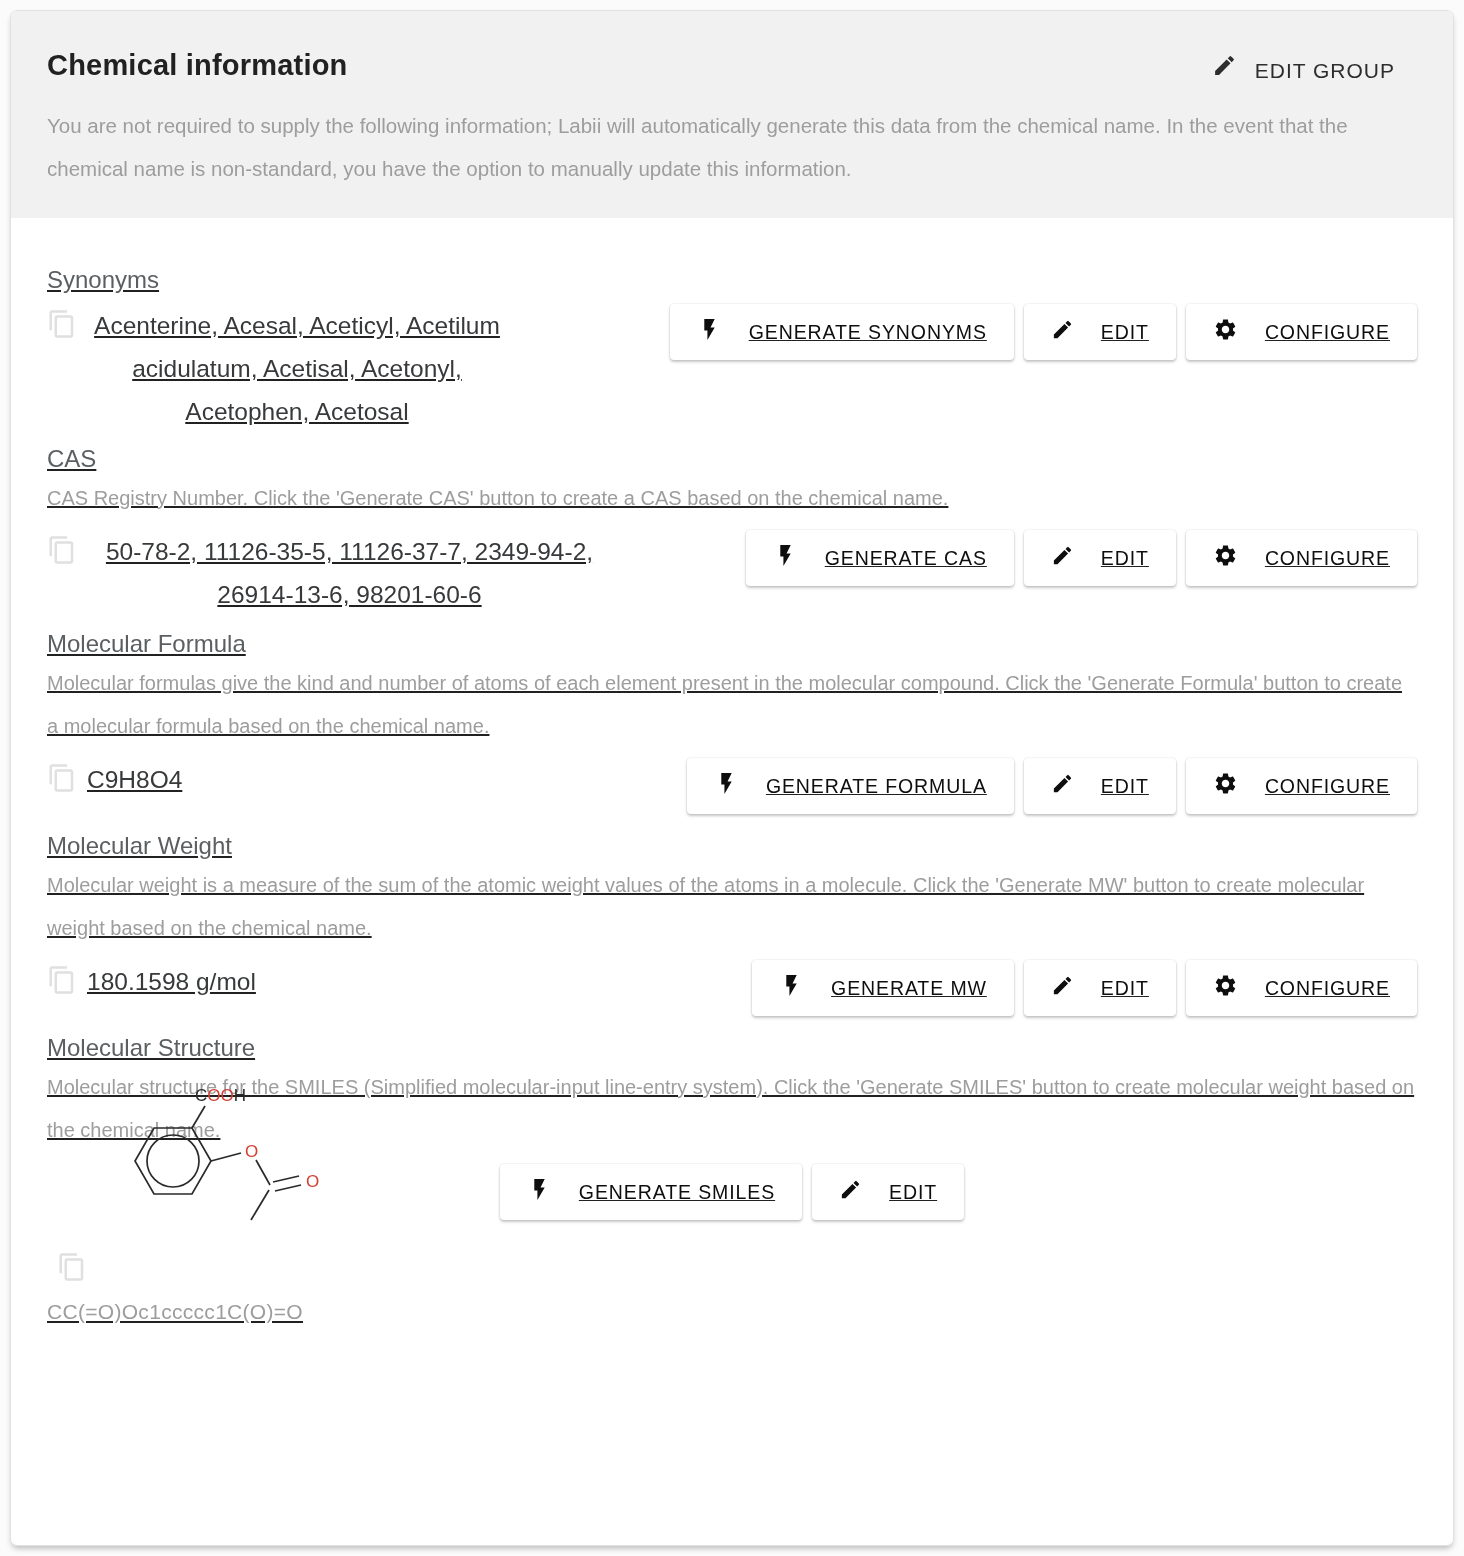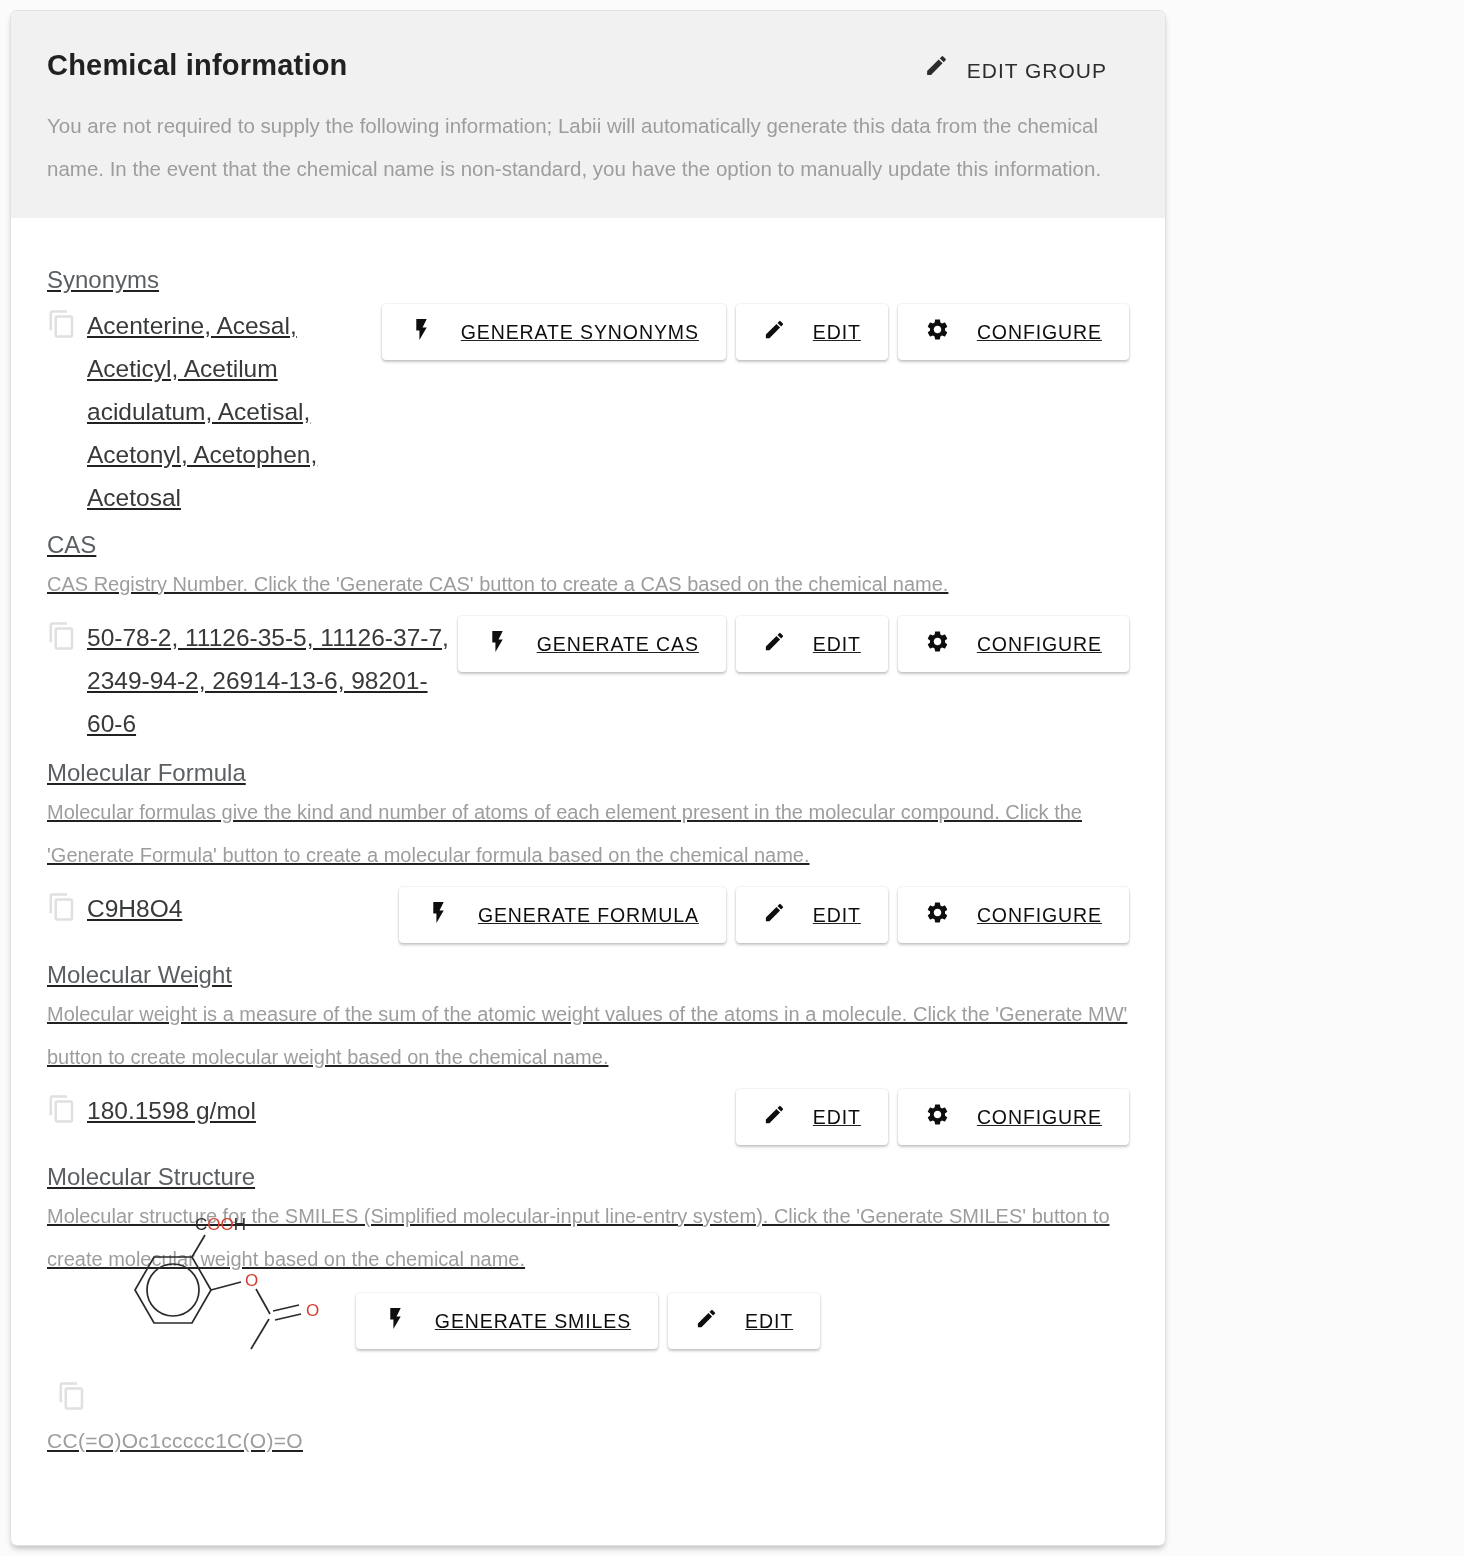--- a/index.html
+++ b/index.html
@@ -6,21 +6,21 @@
   html, body {
     background: #fbfbfb;
     font-family: "Liberation Sans", sans-serif;
     color: #212121;
   }
   .viewport { width: 1464px; height: 1556px; position: relative; overflow: hidden; }
 
   .card {
     position: absolute;
     left: 10px; top: 10px;
-    width: 1156px; height: 1536px;
+    width: 1444px; height: 1536px;
     background: #ffffff;
     border: 1px solid #e2e2e2;
     border-radius: 7px;
     box-shadow: 0 4px 6px -2px rgba(0,0,0,0.28);
     overflow: hidden;
   }
 
   
   .card-header {
     background: #f1f1f1;
@@ -76,20 +76,21 @@
     align-items: flex-start;
     margin-top: 10px;
   }
   .field-value {
     display: flex;
     align-items: flex-start;
     gap: 10px;
     font-size: 24.5px;
     line-height: 43px;
     color: #37393b;
+    text-align: center;
   }
   .copy-icon { flex: 0 0 auto; margin-top: 5px; cursor: pointer; }
 
   .btn-row {
     display: flex;
     gap: 10px;
     align-items: flex-start;
     flex-shrink: 0;
   }
   .btn {
@@ -264,20 +265,26 @@
         <div class="field-row">
           <div class="field-value">
             <span class="copy-icon">
               <svg width="30" height="30" viewBox="0 0 24 24">
                   <path fill="#e0e0e0" d="M16 1H4c-1.1 0-2 .9-2 2v14h2V3h12V1zm3 4H8c-1.1 0-2 .9-2 2v14c0 1.1.9 2 2 2h11c1.1 0 2-.9 2-2V7c0-1.1-.9-2-2-2zm0 16H8V7h11v14z"></path>
                 </svg>
             </span>
             <span>180.1598 g/mol</span>
           </div>
           <div class="btn-row">
+            <button class="btn">
+              <span><svg width="25" height="25" viewBox="0 0 24 24">
+                    <path fill="#0e0e0e" d="M7 2v11h3v9l7-12h-4l4-8H7z"></path>
+                  </svg></span>
+              <span>GENERATE MW</span>
+            </button>
             <button class="btn">
               <span><svg width="23" height="23" viewBox="0 0 24 24">
                     <path fill="#0e0e0e" d="M3 17.25V21h3.75L17.81 9.94l-3.75-3.75L3 17.25zM20.71 7.04a1 1 0 0 0 0-1.41l-2.34-2.34a1 1 0 0 0-1.41 0l-1.83 1.83 3.75 3.75 1.83-1.83z"></path>
                   </svg></span>
               <span>EDIT</span>
             </button>
             <button class="btn">
               <span><svg width="25" height="25" viewBox="0 0 24 24">
                     <path fill="#0e0e0e" d="M19.14 12.94c.04-.3.06-.61.06-.94 0-.32-.02-.64-.07-.94l2.03-1.58c.18-.14.23-.41.12-.61l-1.92-3.32c-.12-.22-.37-.29-.59-.22l-2.39.96c-.5-.38-1.03-.7-1.62-.94l-.36-2.54c-.04-.24-.24-.41-.48-.41h-3.84c-.24 0-.43.17-.47.41l-.36 2.54c-.59.24-1.13.57-1.62.94l-2.39-.96c-.22-.08-.47 0-.59.22L2.74 8.87c-.12.21-.08.47.12.61l2.03 1.58c-.05.3-.09.63-.09.94s.02.64.07.94l-2.03 1.58c-.18.14-.23.41-.12.61l1.92 3.32c.12.22.37.29.59.22l2.39-.96c.5.38 1.03.7 1.62.94l.36 2.54c.05.24.24.41.48.41h3.84c.24 0 .44-.17.47-.41l.36-2.54c.59-.24 1.13-.56 1.62-.94l2.39.96c.22.08.47 0 .59-.22l1.92-3.32c.12-.22.07-.47-.12-.61l-2.01-1.58zM12 15.6c-1.98 0-3.6-1.62-3.6-3.6s1.62-3.6 3.6-3.6 3.6 1.62 3.6 3.6-1.62 3.6-3.6 3.6z"></path>
                   </svg></span>

